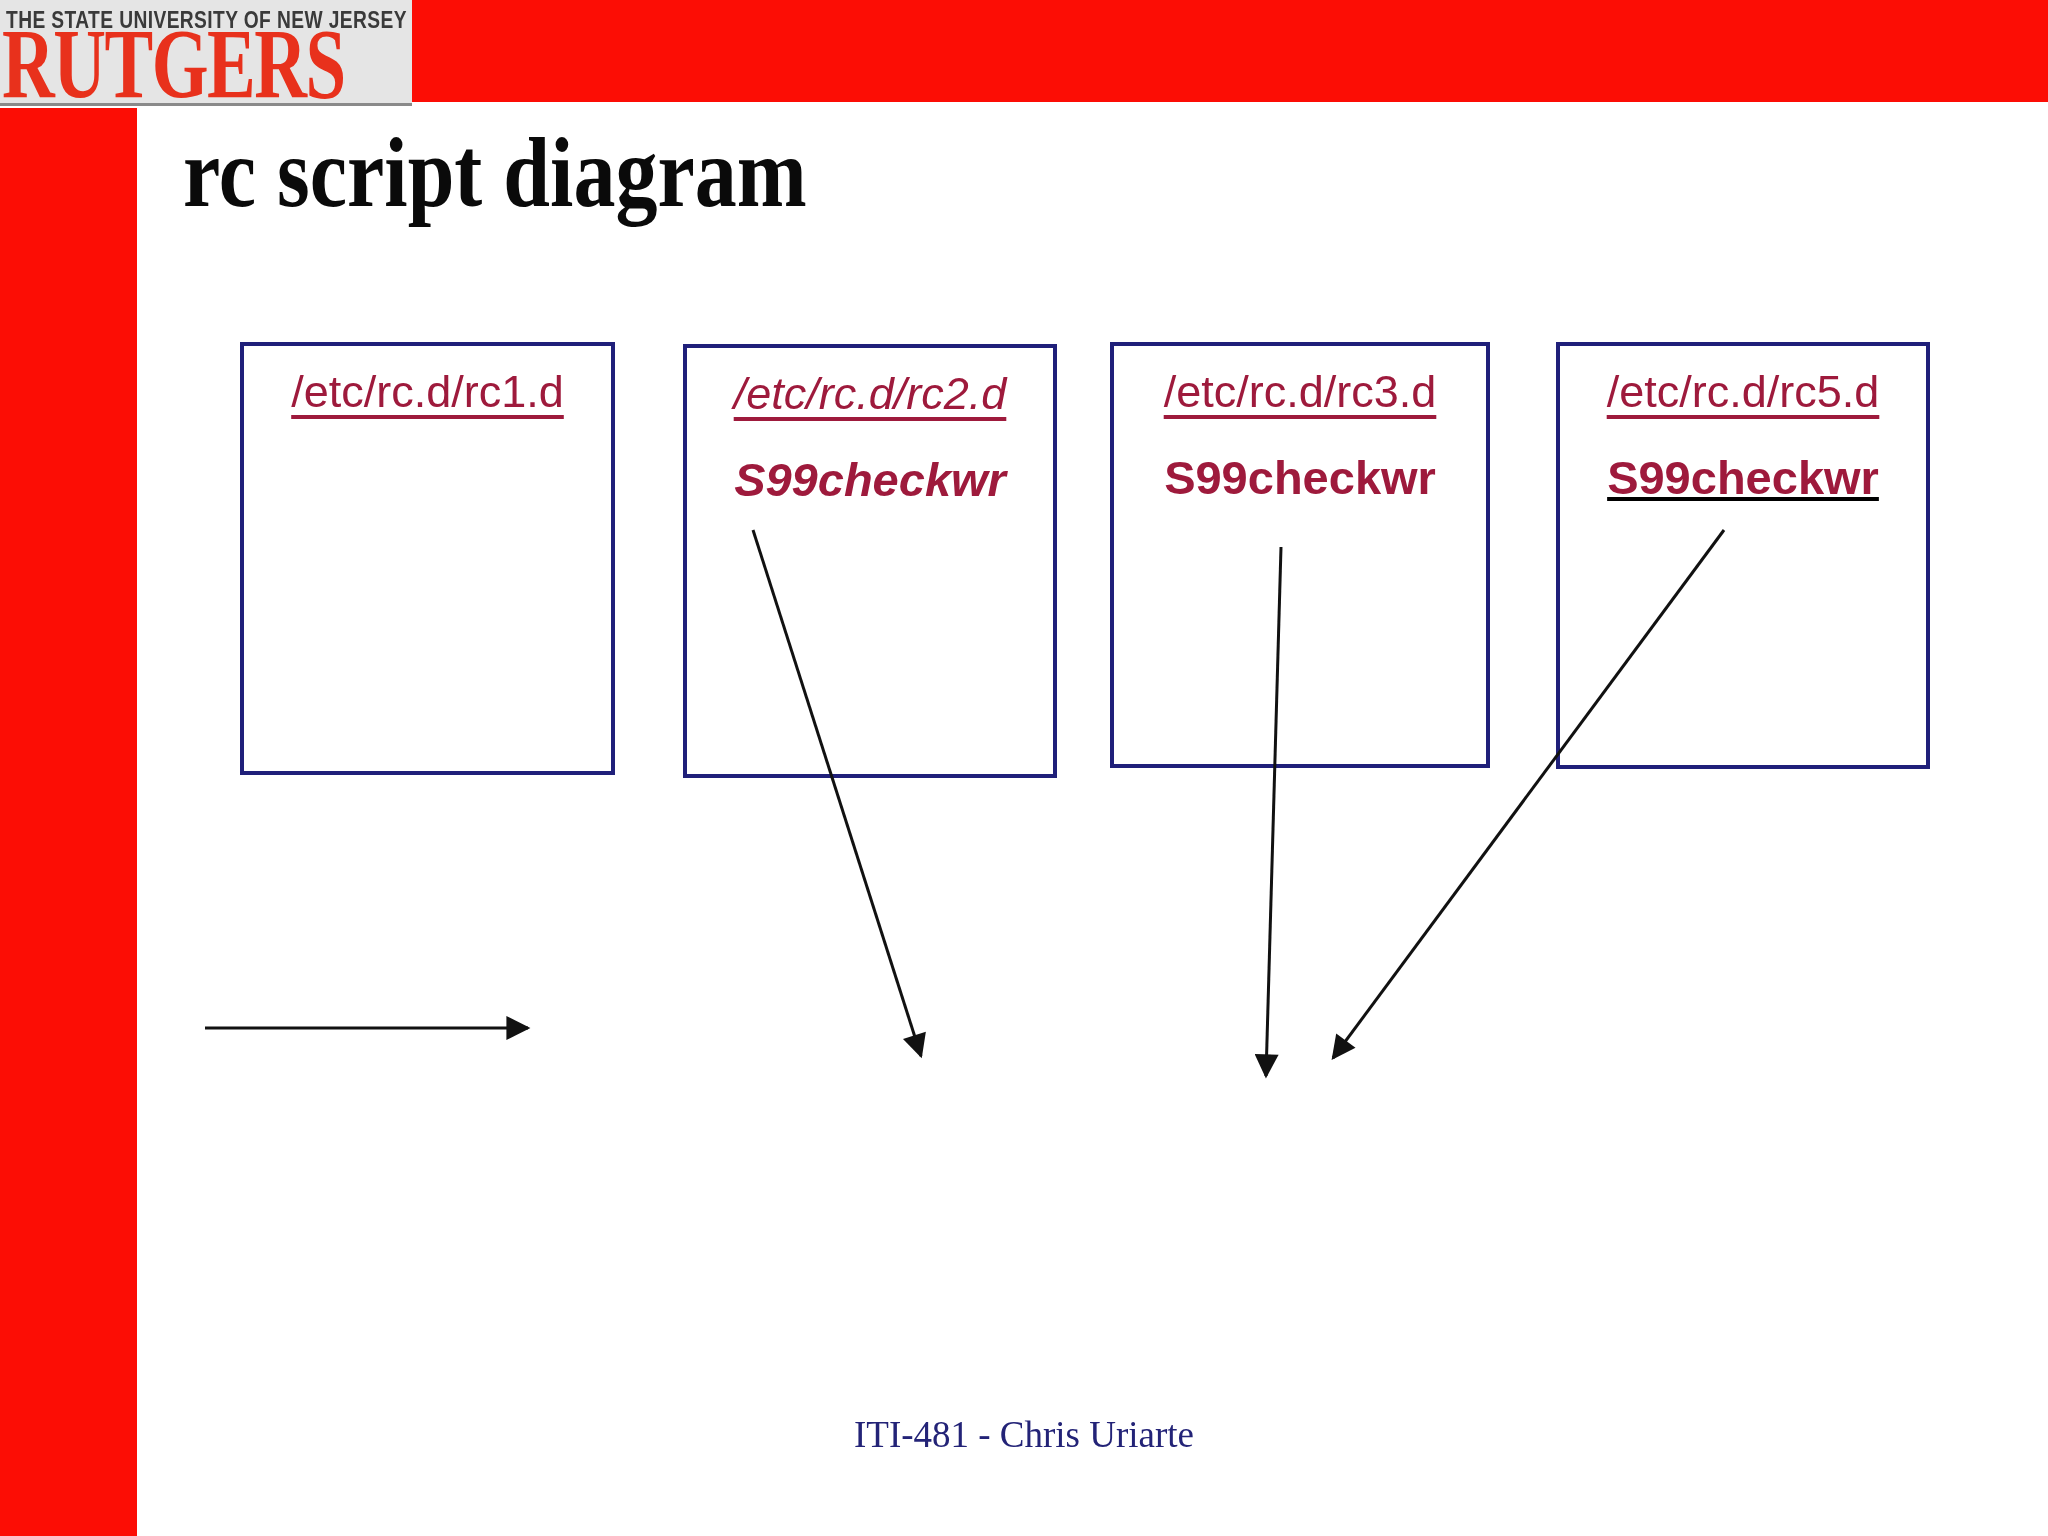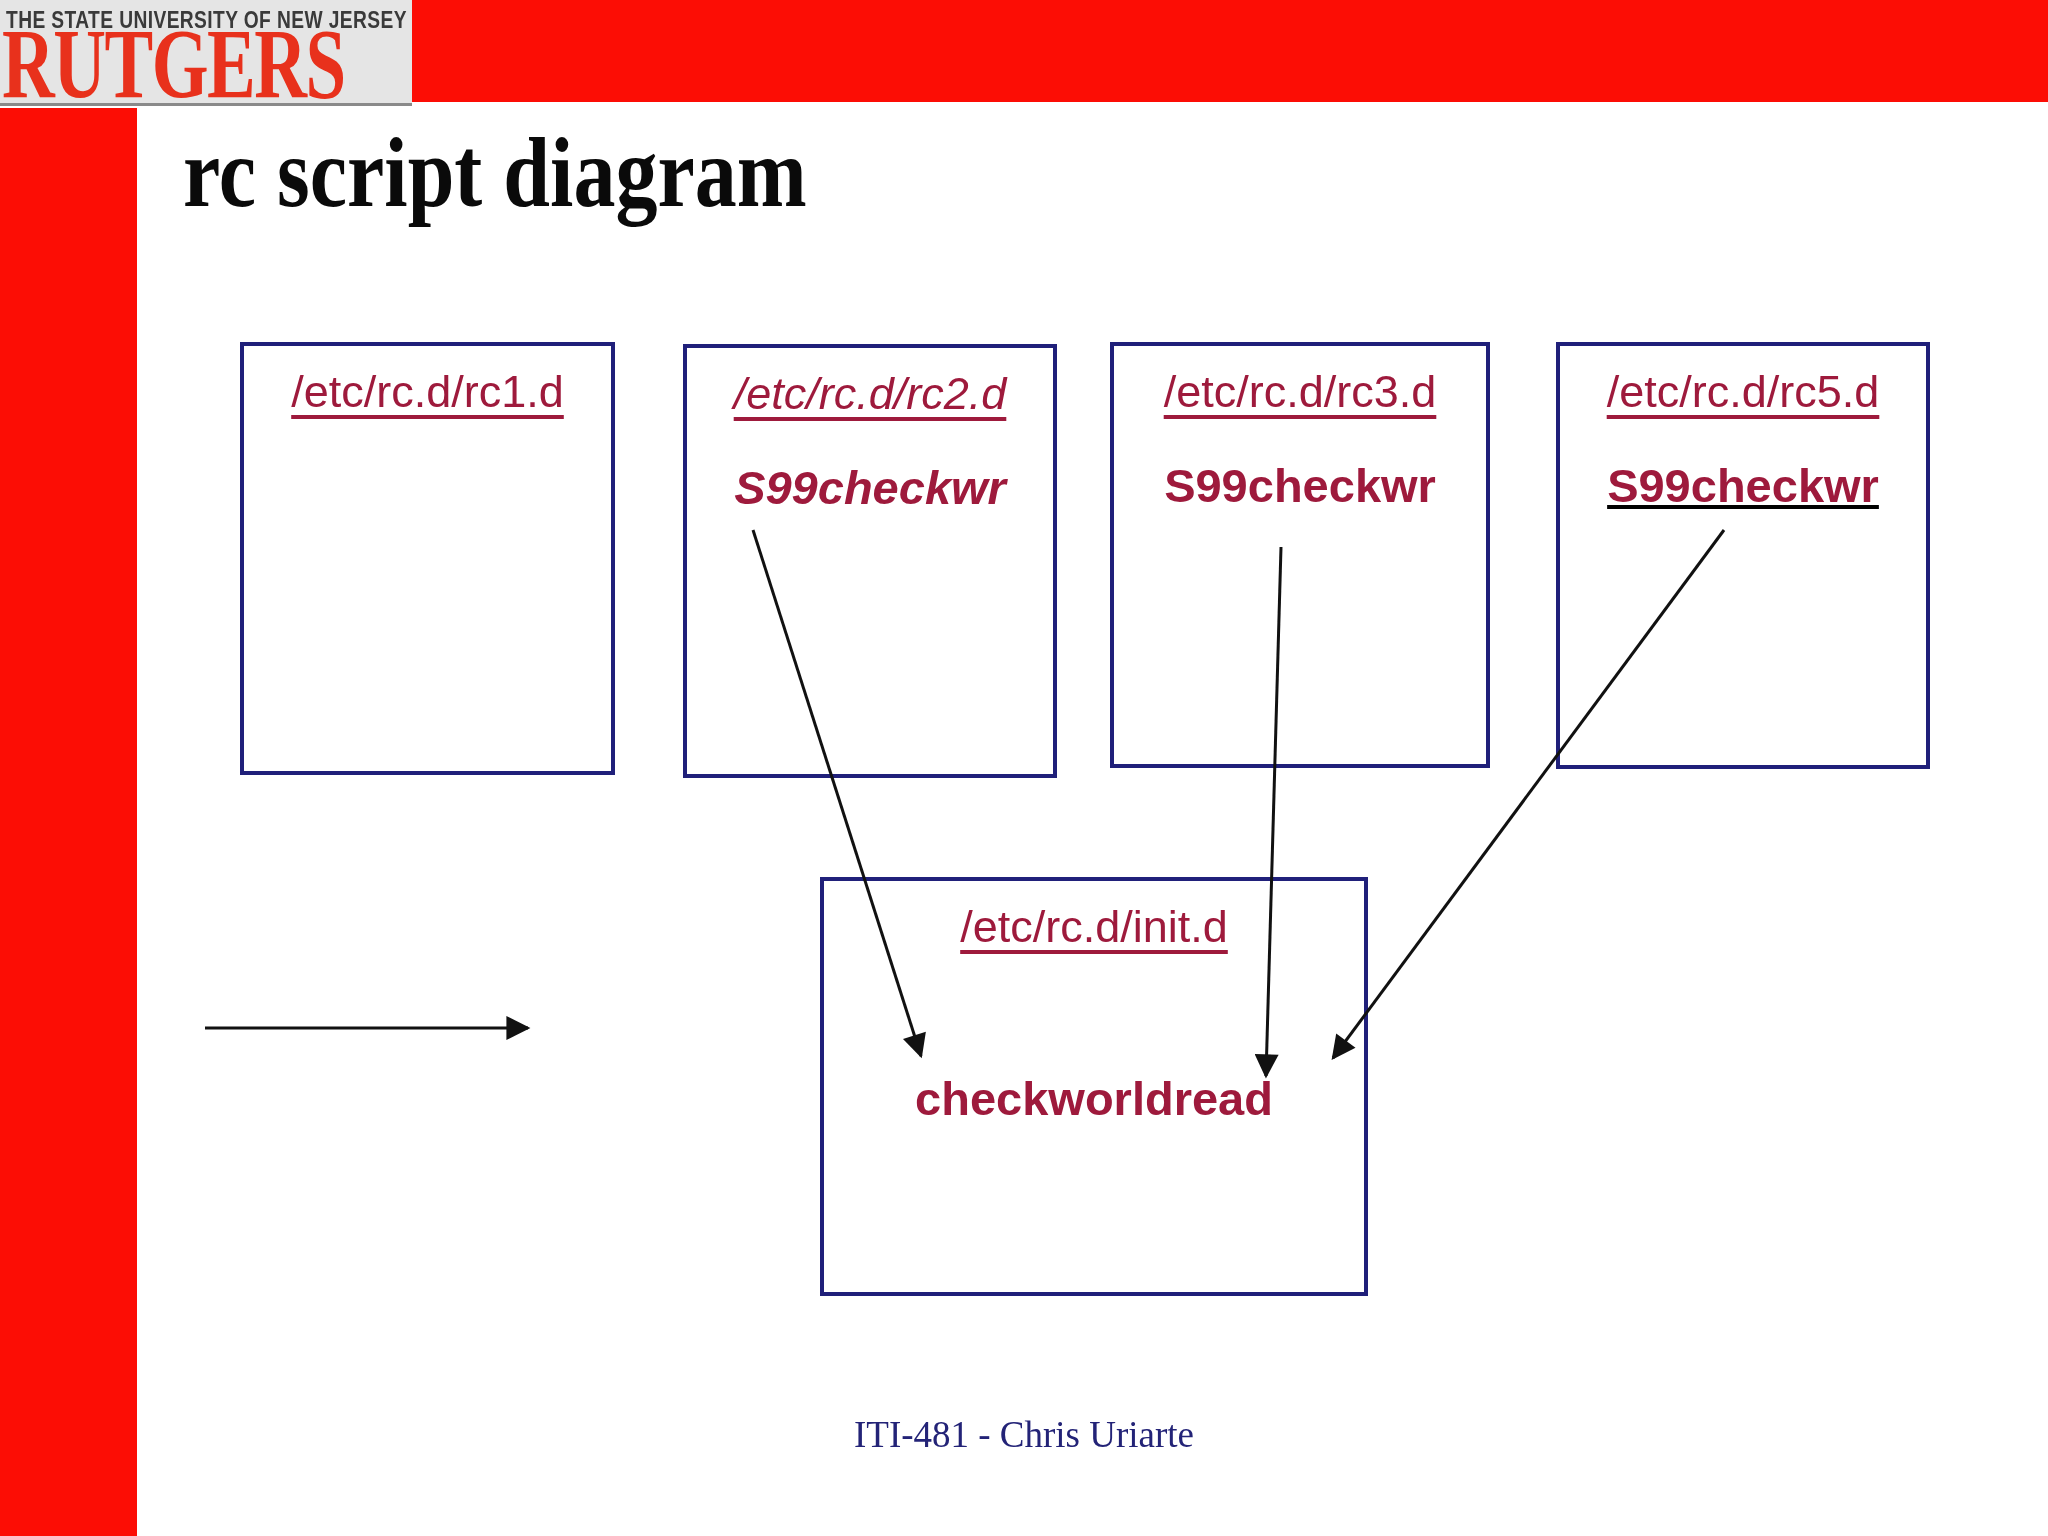--- a/index.html
+++ b/index.html
@@ -33,21 +33,21 @@
   .dbox{
     position:absolute;border:4px solid #20207a;background:transparent;
     text-align:center;box-sizing:border-box;
   }
   .dbox .hdr{
     display:inline-block;margin-top:20px;font-size:45px;color:#9e1a3c;
     text-decoration:underline;text-decoration-thickness:4px;text-underline-offset:8px;
     white-space:nowrap;
   }
   .dbox .entry{
-    margin-top:40px;font-size:47px;font-weight:bold;color:#9e1a3c;white-space:nowrap;
+    margin-top:32px;font-size:47px;font-weight:bold;color:#9e1a3c;white-space:nowrap;
   }
   #box-rc1{left:240px;top:342px;width:375px;height:433px;}
   #box-rc2{left:683px;top:344px;width:374px;height:434px;font-style:italic;}
   #box-rc3{left:1110px;top:342px;width:380px;height:426px;}
   #box-rc5{left:1556px;top:342px;width:374px;height:427px;text-decoration:underline;}
   #box-init{left:820px;top:877px;width:548px;height:419px;}
   #box-init .entry{margin-top:118px;}
   
   .arrows{position:absolute;left:0;top:0;width:2048px;height:1536px;pointer-events:none;z-index:2;}
   
@@ -86,24 +86,20 @@
   <div class="dbox" id="box-rc3">
     <div class="hdr">/etc/rc.d/rc3.d</div>
     <div class="entry">S99checkwr</div>
   </div>
 
   <div class="dbox" id="box-rc5">
     <div class="hdr">/etc/rc.d/rc5.d</div>
     <div class="entry">S99checkwr</div>
   </div>
 
-  <div class="dbox" id="box-init">
-    <div class="hdr">/etc/rc.d/init.d</div>
-    <div class="entry">checkworldread</div>
-  </div>
 
   <svg class="arrows" viewBox="0 0 2048 1536">
     <defs>
       <marker id="ah" viewBox="0 0 10 10" refX="9" refY="5" markerWidth="12" markerHeight="8" orient="auto">
         <path d="M0,0 L10,5 L0,10 z" fill="#111111"></path>
       </marker>
     </defs>
     <line x1="753" y1="530" x2="921" y2="1056" stroke="#111111" stroke-width="3" marker-end="url(#ah)"></line>
     <line x1="1281" y1="547" x2="1266" y2="1076" stroke="#111111" stroke-width="3" marker-end="url(#ah)"></line>
     <line x1="1724" y1="530" x2="1333" y2="1058" stroke="#111111" stroke-width="3" marker-end="url(#ah)"></line>

